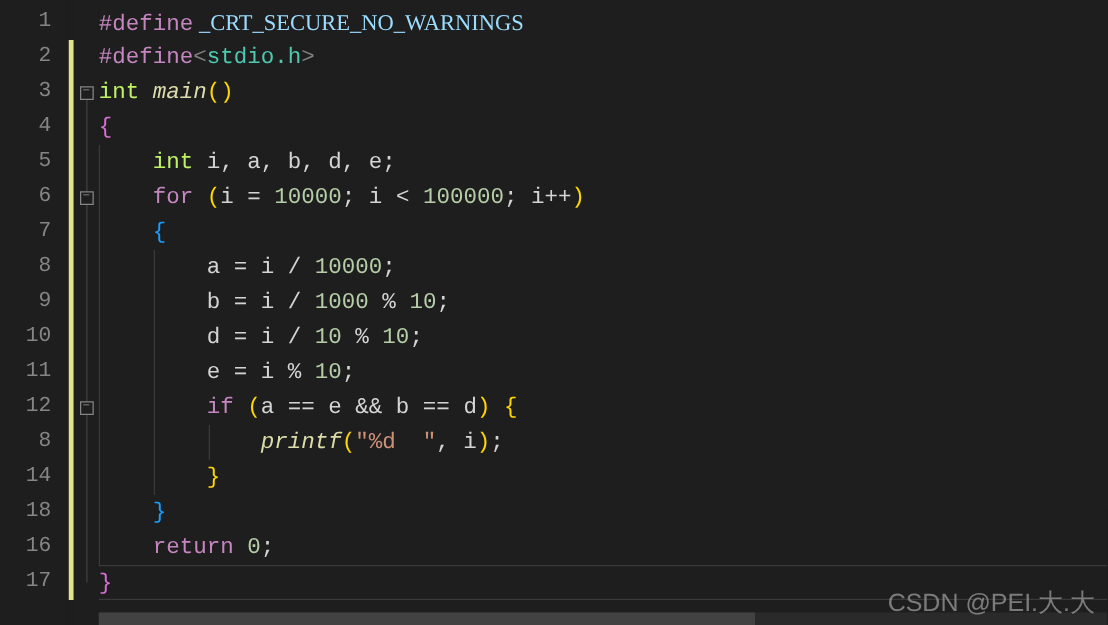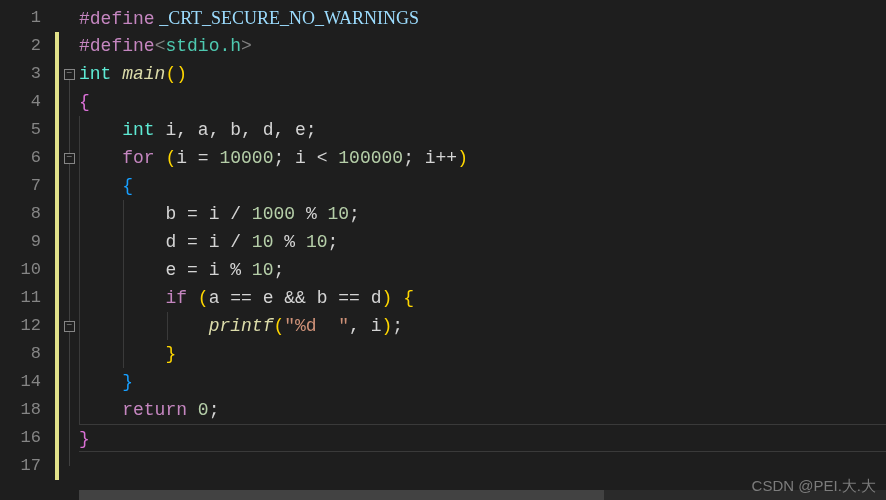--- a/index.html
+++ b/index.html
@@ -91,39 +91,39 @@
 }
 .indent-guide {
   position: absolute;
   width: 1px;
   background: #3a3a3a;
   top: 0;
   bottom: 0;
 }
 .kw-pp { color: #c586c0; }
 .kw-def { color: #9cdcfe; font-family: Liberation Serif, serif; }
-.kw-type { color: #5eead4; }
+.kw-type { color: #bef264; }
 .kw-ctrl { color: #c586c0; }
 .kw-fn { color: #dcdcaa; font-style: italic; }
 .kw-op { color: #d4d4d4; }
 .kw-num { color: #b5cea8; }
 .kw-str { color: #ce9178; }
 .kw-var { color: #d4d4d4; }
 .kw-paren { color: #ffd700; }
 .kw-brace1 { color: #da70d6; }
 .kw-brace2 { color: #179fff; }
 .kw-brace3 { color: #ffd700; }
 .kw-inc { color: #4ec9b0; text-align: right; }
 .kw-angle { color: #808080; }
 .watermark {
   position: absolute;
   bottom: 4px;
   right: 10px;
   color: #9a9a9a;
-  font-size: 15px;
+  font-size: 20px;
   font-family: Arial, sans-serif;
   opacity: 0.75;
 }
 .hscroll {
   position: absolute;
   bottom: 0;
   left: 79px;
   right: 0;
   height: 10px;
   background: #2a2a2a;
@@ -240,20 +240,21 @@
   </div>
 
   <div class="code-area">
     <div class="code-line"><span class="kw-pp">#define</span><span class="kw-def"> _CRT_SECURE_NO_WARNINGS</span></div>
     <div class="code-line"><span class="kw-pp">#define</span><span class="kw-angle">&lt;</span><span class="kw-inc">stdio.h</span><span class="kw-angle">&gt;</span></div>
     <div class="code-line"><span class="kw-type">int</span><span> </span><span class="kw-fn">main</span><span class="kw-paren">()</span></div>
     <div class="code-line"><span class="kw-brace1">{</span></div>
     <div class="code-line"><div class="indent-guide" style="left:0"></div><span>    </span><span class="kw-type">int</span><span class="kw-var"> i, a, b, d, e;</span></div>
     <div class="code-line"><div class="indent-guide" style="left:0"></div><span>    </span><span class="kw-ctrl">for</span><span> </span><span class="kw-paren">(</span><span class="kw-var">i </span><span class="kw-op">= </span><span class="kw-num">10000</span><span class="kw-op">; </span><span class="kw-var">i </span><span class="kw-op">&lt; </span><span class="kw-num">100000</span><span class="kw-op">; </span><span class="kw-var">i</span><span class="kw-op">++</span><span class="kw-paren">)</span></div>
     <div class="code-line"><div class="indent-guide" style="left:0"></div><span>    </span><span class="kw-brace2">{</span></div>
+    <div class="code-line"><div class="indent-guide" style="left:0"></div><div class="indent-guide" style="left:44px"></div><span>        </span><span class="kw-var">a </span><span class="kw-op">= </span><span class="kw-var">i </span><span class="kw-op">/ </span><span class="kw-num">10000</span><span class="kw-op">;</span></div>
     <div class="code-line"><div class="indent-guide" style="left:0"></div><div class="indent-guide" style="left:44px"></div><span>        </span><span class="kw-var">b </span><span class="kw-op">= </span><span class="kw-var">i </span><span class="kw-op">/ </span><span class="kw-num">1000</span><span> </span><span class="kw-op">% </span><span class="kw-num">10</span><span class="kw-op">;</span></div>
     <div class="code-line"><div class="indent-guide" style="left:0"></div><div class="indent-guide" style="left:44px"></div><span>        </span><span class="kw-var">d </span><span class="kw-op">= </span><span class="kw-var">i </span><span class="kw-op">/ </span><span class="kw-num">10</span><span> </span><span class="kw-op">% </span><span class="kw-num">10</span><span class="kw-op">;</span></div>
     <div class="code-line"><div class="indent-guide" style="left:0"></div><div class="indent-guide" style="left:44px"></div><span>        </span><span class="kw-var">e </span><span class="kw-op">= </span><span class="kw-var">i </span><span class="kw-op">% </span><span class="kw-num">10</span><span class="kw-op">;</span></div>
     <div class="code-line"><div class="indent-guide" style="left:0"></div><div class="indent-guide" style="left:44px"></div><span>        </span><span class="kw-ctrl">if</span><span> </span><span class="kw-paren">(</span><span class="kw-var">a </span><span class="kw-op">== </span><span class="kw-var">e </span><span class="kw-op">&amp;&amp; </span><span class="kw-var">b </span><span class="kw-op">== </span><span class="kw-var">d</span><span class="kw-paren">)</span><span> </span><span class="kw-brace3">{</span></div>
     <div class="code-line"><div class="indent-guide" style="left:0"></div><div class="indent-guide" style="left:44px"></div><div class="indent-guide" style="left:88px"></div><span>            </span><span class="kw-fn">printf</span><span class="kw-paren">(</span><span class="kw-str">"%d  "</span><span class="kw-op">, </span><span class="kw-var">i</span><span class="kw-paren">)</span><span class="kw-op">;</span></div>
     <div class="code-line"><div class="indent-guide" style="left:0"></div><div class="indent-guide" style="left:44px"></div><span>        </span><span class="kw-brace3">}</span></div>
     <div class="code-line"><div class="indent-guide" style="left:0"></div><span>    </span><span class="kw-brace2">}</span></div>
     <div class="code-line"><div class="indent-guide" style="left:0"></div><span>    </span><span class="kw-ctrl">return</span><span> </span><span class="kw-num">0</span><span class="kw-op">;</span></div>
     <div class="code-line cursor-line"><span class="kw-brace1">}</span></div>
   </div>

